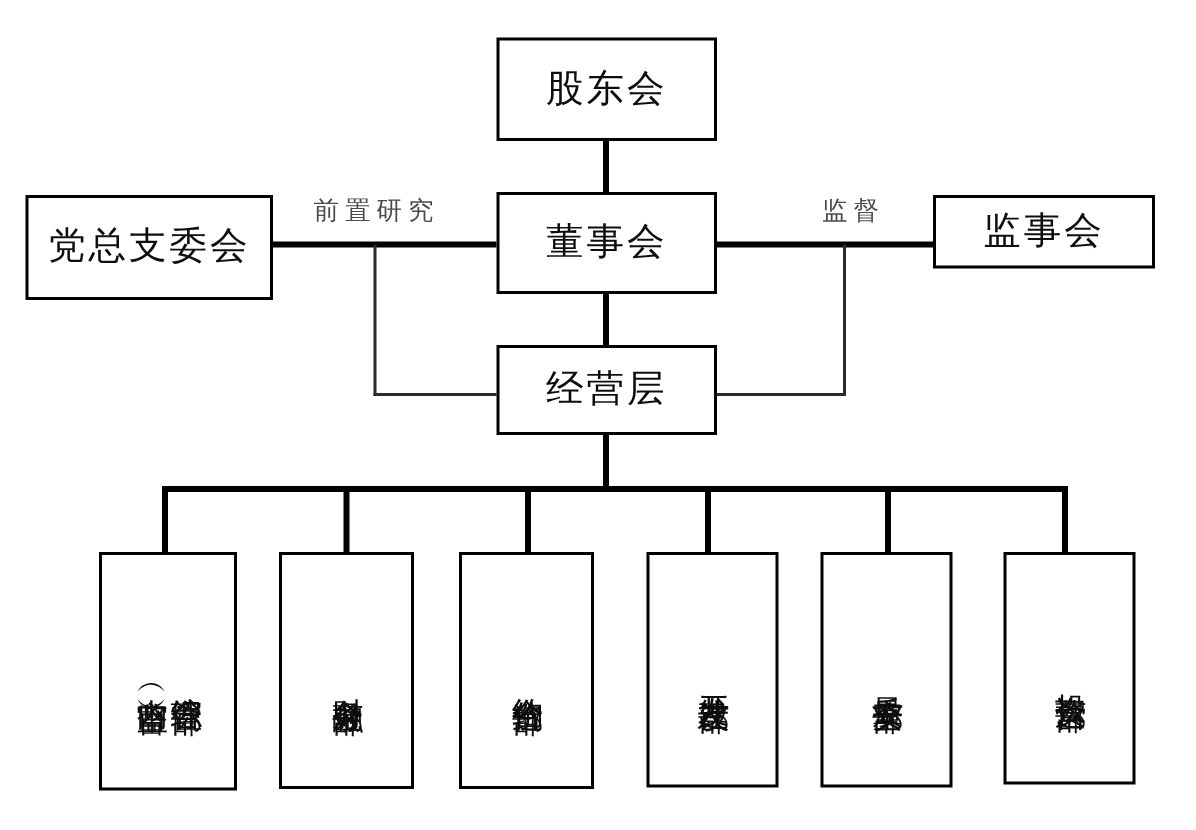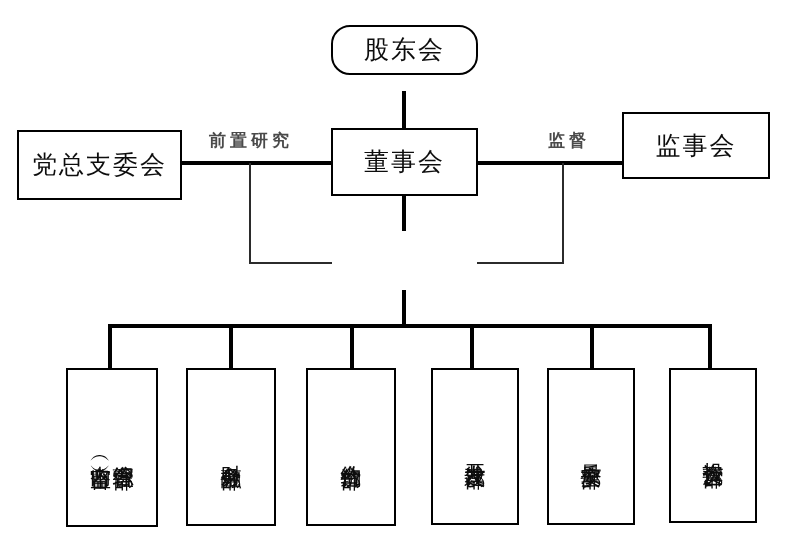--- a/index.html
+++ b/index.html
@@ -79,21 +79,20 @@
 
   
   .edge-label {
     position: absolute;
     font-family: "DejaVu Serif", "Liberation Serif", serif;
     font-size: 17px;
     letter-spacing: 4px;
     color: #4a4a4a;
     white-space: nowrap;
     z-index: 4;
-    font-weight: bold;
   }
 </style>
 </head>
 <body>
 
 <div id="canvas">
 
   <div class="line v" style="left:402px; top:91px; height:38px;"></div>
 
   <div class="line v" style="left:402px; top:196px; height:35px;"></div>
@@ -116,36 +115,39 @@
   <div class="line v" style="left:229px; top:324px; height:45px;"></div>
   <div class="line v" style="left:350px; top:324px; height:45px;"></div>
   <div class="line v" style="left:470px; top:324px; height:45px;"></div>
   <div class="line v" style="left:590px; top:324px; height:45px;"></div>
   <div class="line v" style="left:708px; top:324px; height:45px;"></div>
 
   <div class="edge-label" style="left:209px; top:129px;">前置研究</div>
 
   <div class="edge-label" style="left:548px; top:129px;">监督</div>
 
-  <div class="node" style="left:331px; top:25px; width:147px; height:50px;border-radius:19px;">
+  <div class="node" style="left:331px; top:25px; width:147px; height:69px;">
     <span class="label">股东会</span>
   </div>
 
   <div class="node" style="left:17px; top:130px; width:165px; height:70px;text-align:center;">
     <span class="label">党总支委会</span>
   </div>
 
   <div class="node" style="left:331px; top:128px; width:147px; height:68px;">
     <span class="label">董事会</span>
   </div>
 
-  <div class="node" style="left:622px; top:112px; width:148px; height:67px;">
+  <div class="node" style="left:622px; top:130px; width:148px; height:49px;">
     <span class="label">监事会</span>
   </div>
 
+  <div class="node" style="left:331px; top:230px; width:147px; height:60px;">
+    <span class="label">经营层</span>
+  </div>
 
   <div class="dept" style="left:66px; top:368px; width:92px; height:159px;">
     <span class="vtext">综合管理部</span>
     <span class="vtext sub">（内审监督）</span>
   </div>
 
   <div class="dept" style="left:186px; top:368px; width:90px; height:158px;">
     <span class="vtext">财务金融部</span>
   </div>
 

